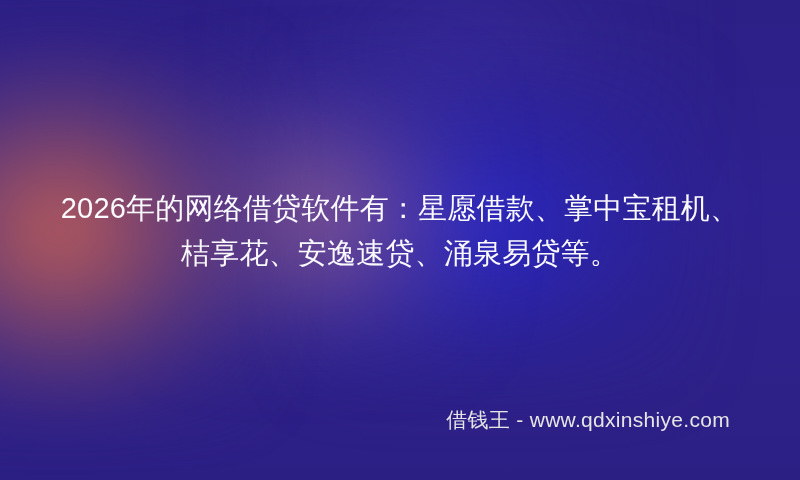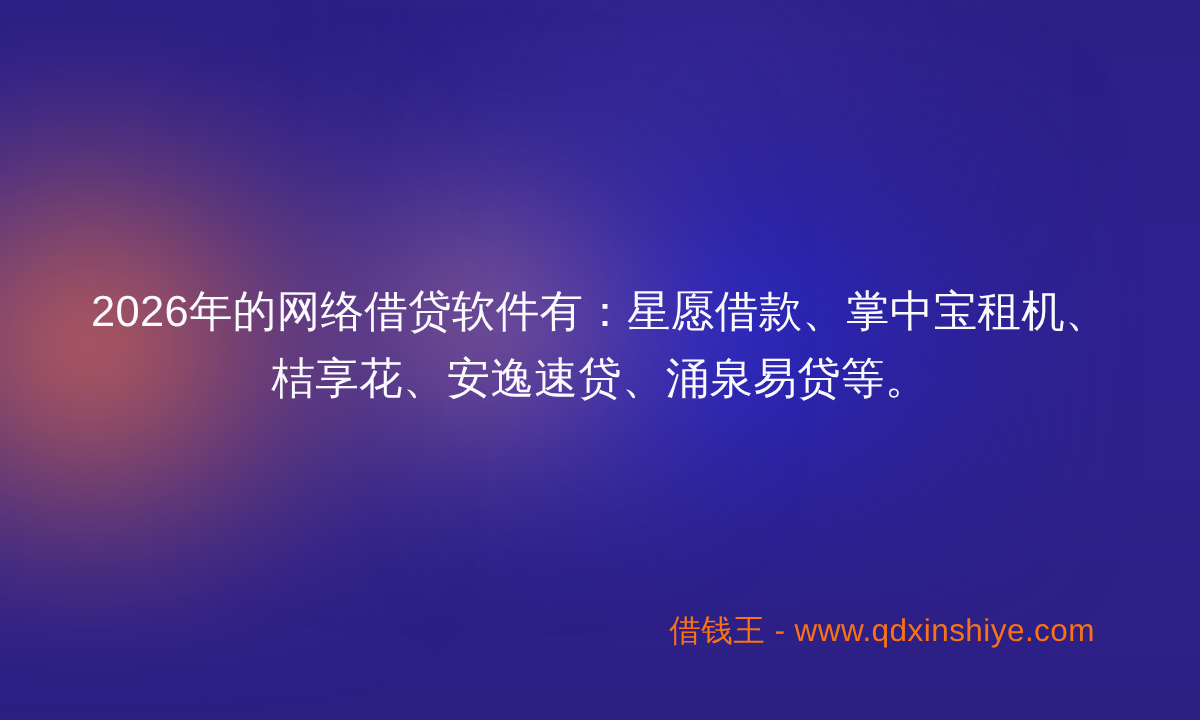--- a/index.html
+++ b/index.html
@@ -102,21 +102,21 @@
     white-space: normal;
   }
 
   
   .watermark {
     position: absolute;
     left: 0;
     right: 70px;
     top: 406px;
     text-align: right;
-    color: #f97316;
+    color: #e5e5e5;
     font-size: 21px;
     font-weight: 400;
     letter-spacing: 0.3px;
   }
 </style>
 </head>
 <body>
 
 <div id="banner">
 

